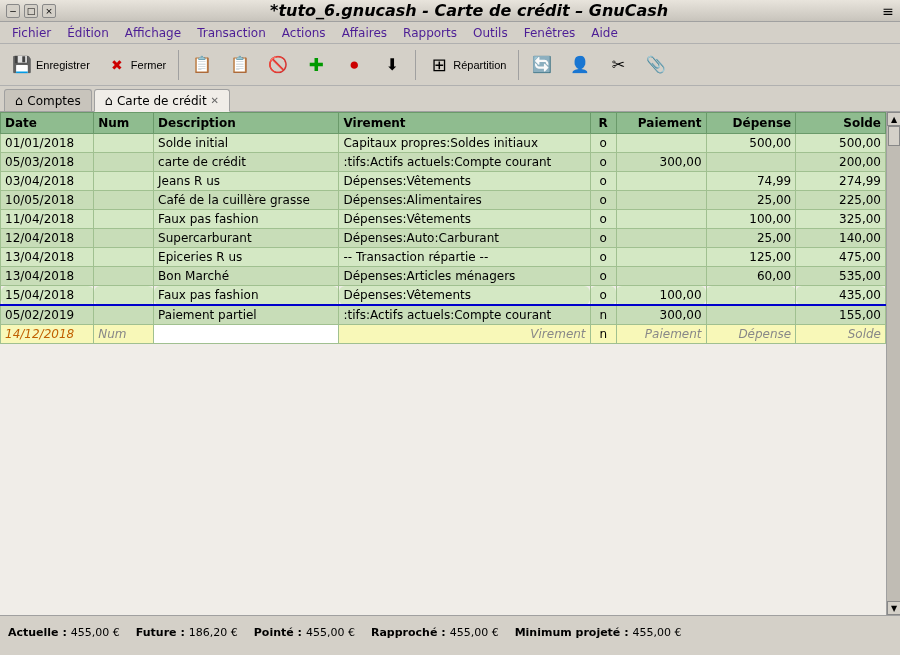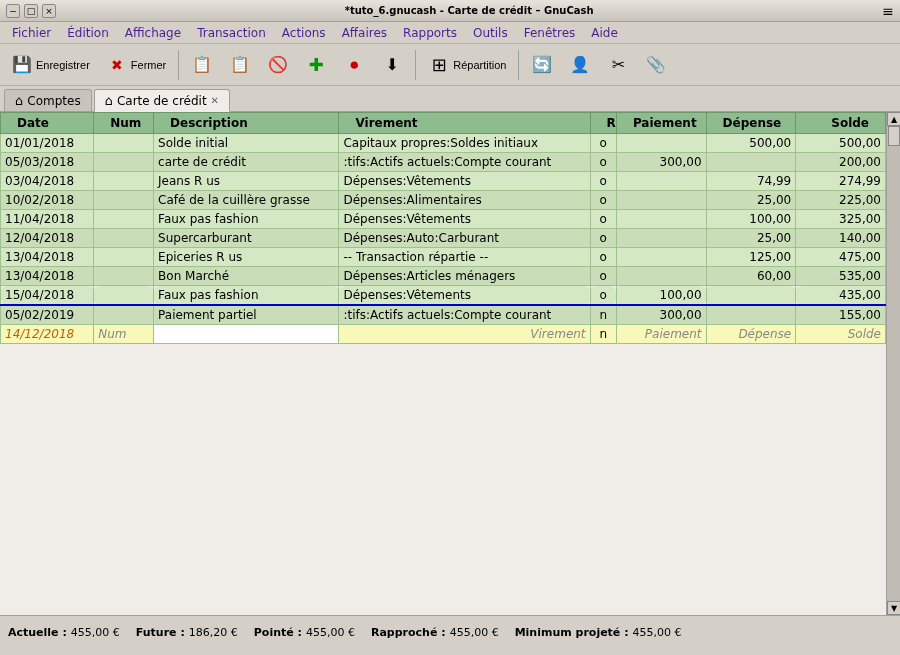--- a/index.html
+++ b/index.html
@@ -33,23 +33,24 @@
       border: 1px solid #888;
       border-radius: 2px;
       background: #d4d0c8;
       cursor: pointer;
       display: flex;
       align-items: center;
       justify-content: center;
       font-size: 9px;
     }
     #title-text {
-      font-size: 10px;
+      font-size: 16px;
       font-weight: bold;
       color: #000;
+      font-style: italic;
     }
     #menu-icon {
       font-size: 14px;
       cursor: pointer;
     }
 
     
     #menu-bar {
       background: #d4d0c8;
       height: 22px;
@@ -151,21 +152,21 @@
       width: 100%;
       border-collapse: collapse;
       table-layout: fixed;
     }
 
     thead tr {
       background: #8fbc8f;
     }
     thead th {
       border: 1px solid #6a9a6a;
-      padding: 3px 16px;
+      padding: 3px 4px;
       text-align: left;
       font-weight: bold;
       font-size: 12px;
       color: #000;
       white-space: nowrap;
       overflow: hidden;
     }
 
     tbody tr {
       background: #d4e8c4;
@@ -401,21 +402,21 @@
             <td>03/04/2018</td>
             <td></td>
             <td>Jeans R us</td>
             <td>Dépenses:Vêtements</td>
             <td class="center">o</td>
             <td class="num-right"></td>
             <td class="num-right">74,99</td>
             <td class="num-right">274,99</td>
           </tr>
           <tr>
-            <td>10/02/2018</td>
+            <td>10/05/2018</td>
             <td></td>
             <td>Café de la cuillère grasse</td>
             <td>Dépenses:Alimentaires</td>
             <td class="center">o</td>
             <td class="num-right"></td>
             <td class="num-right">25,00</td>
             <td class="num-right">225,00</td>
           </tr>
           <tr>
             <td>11/04/2018</td>

